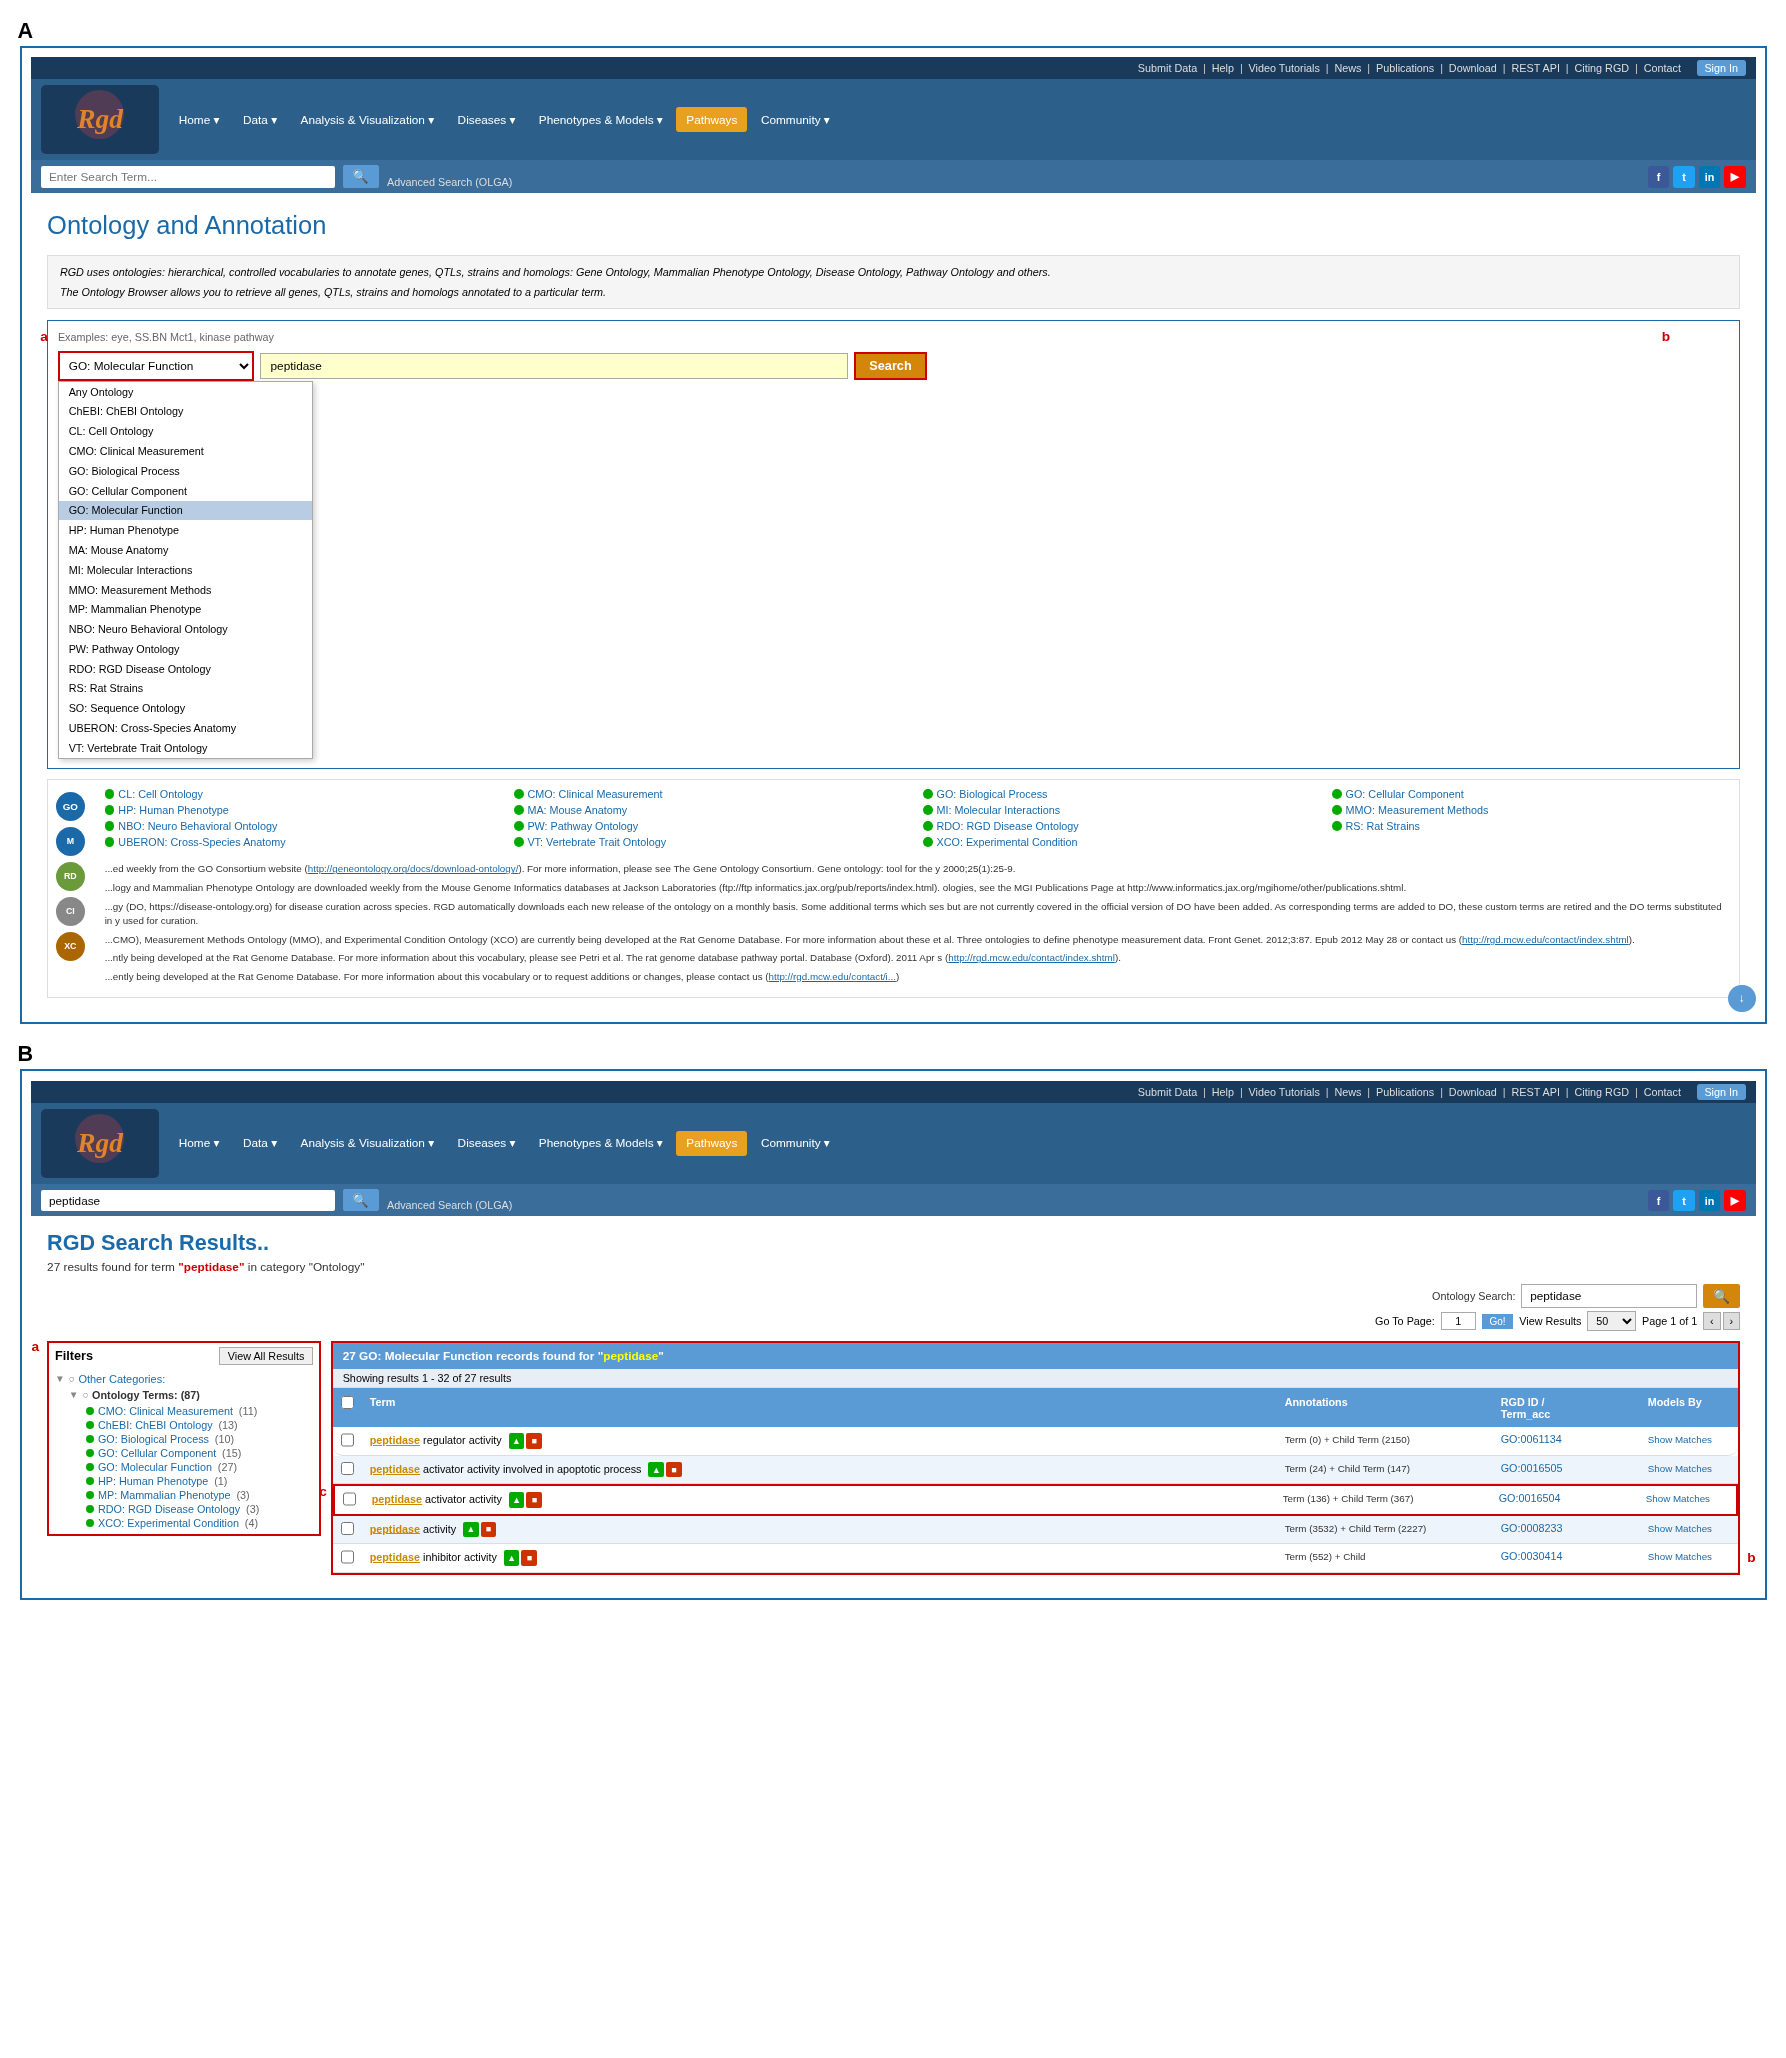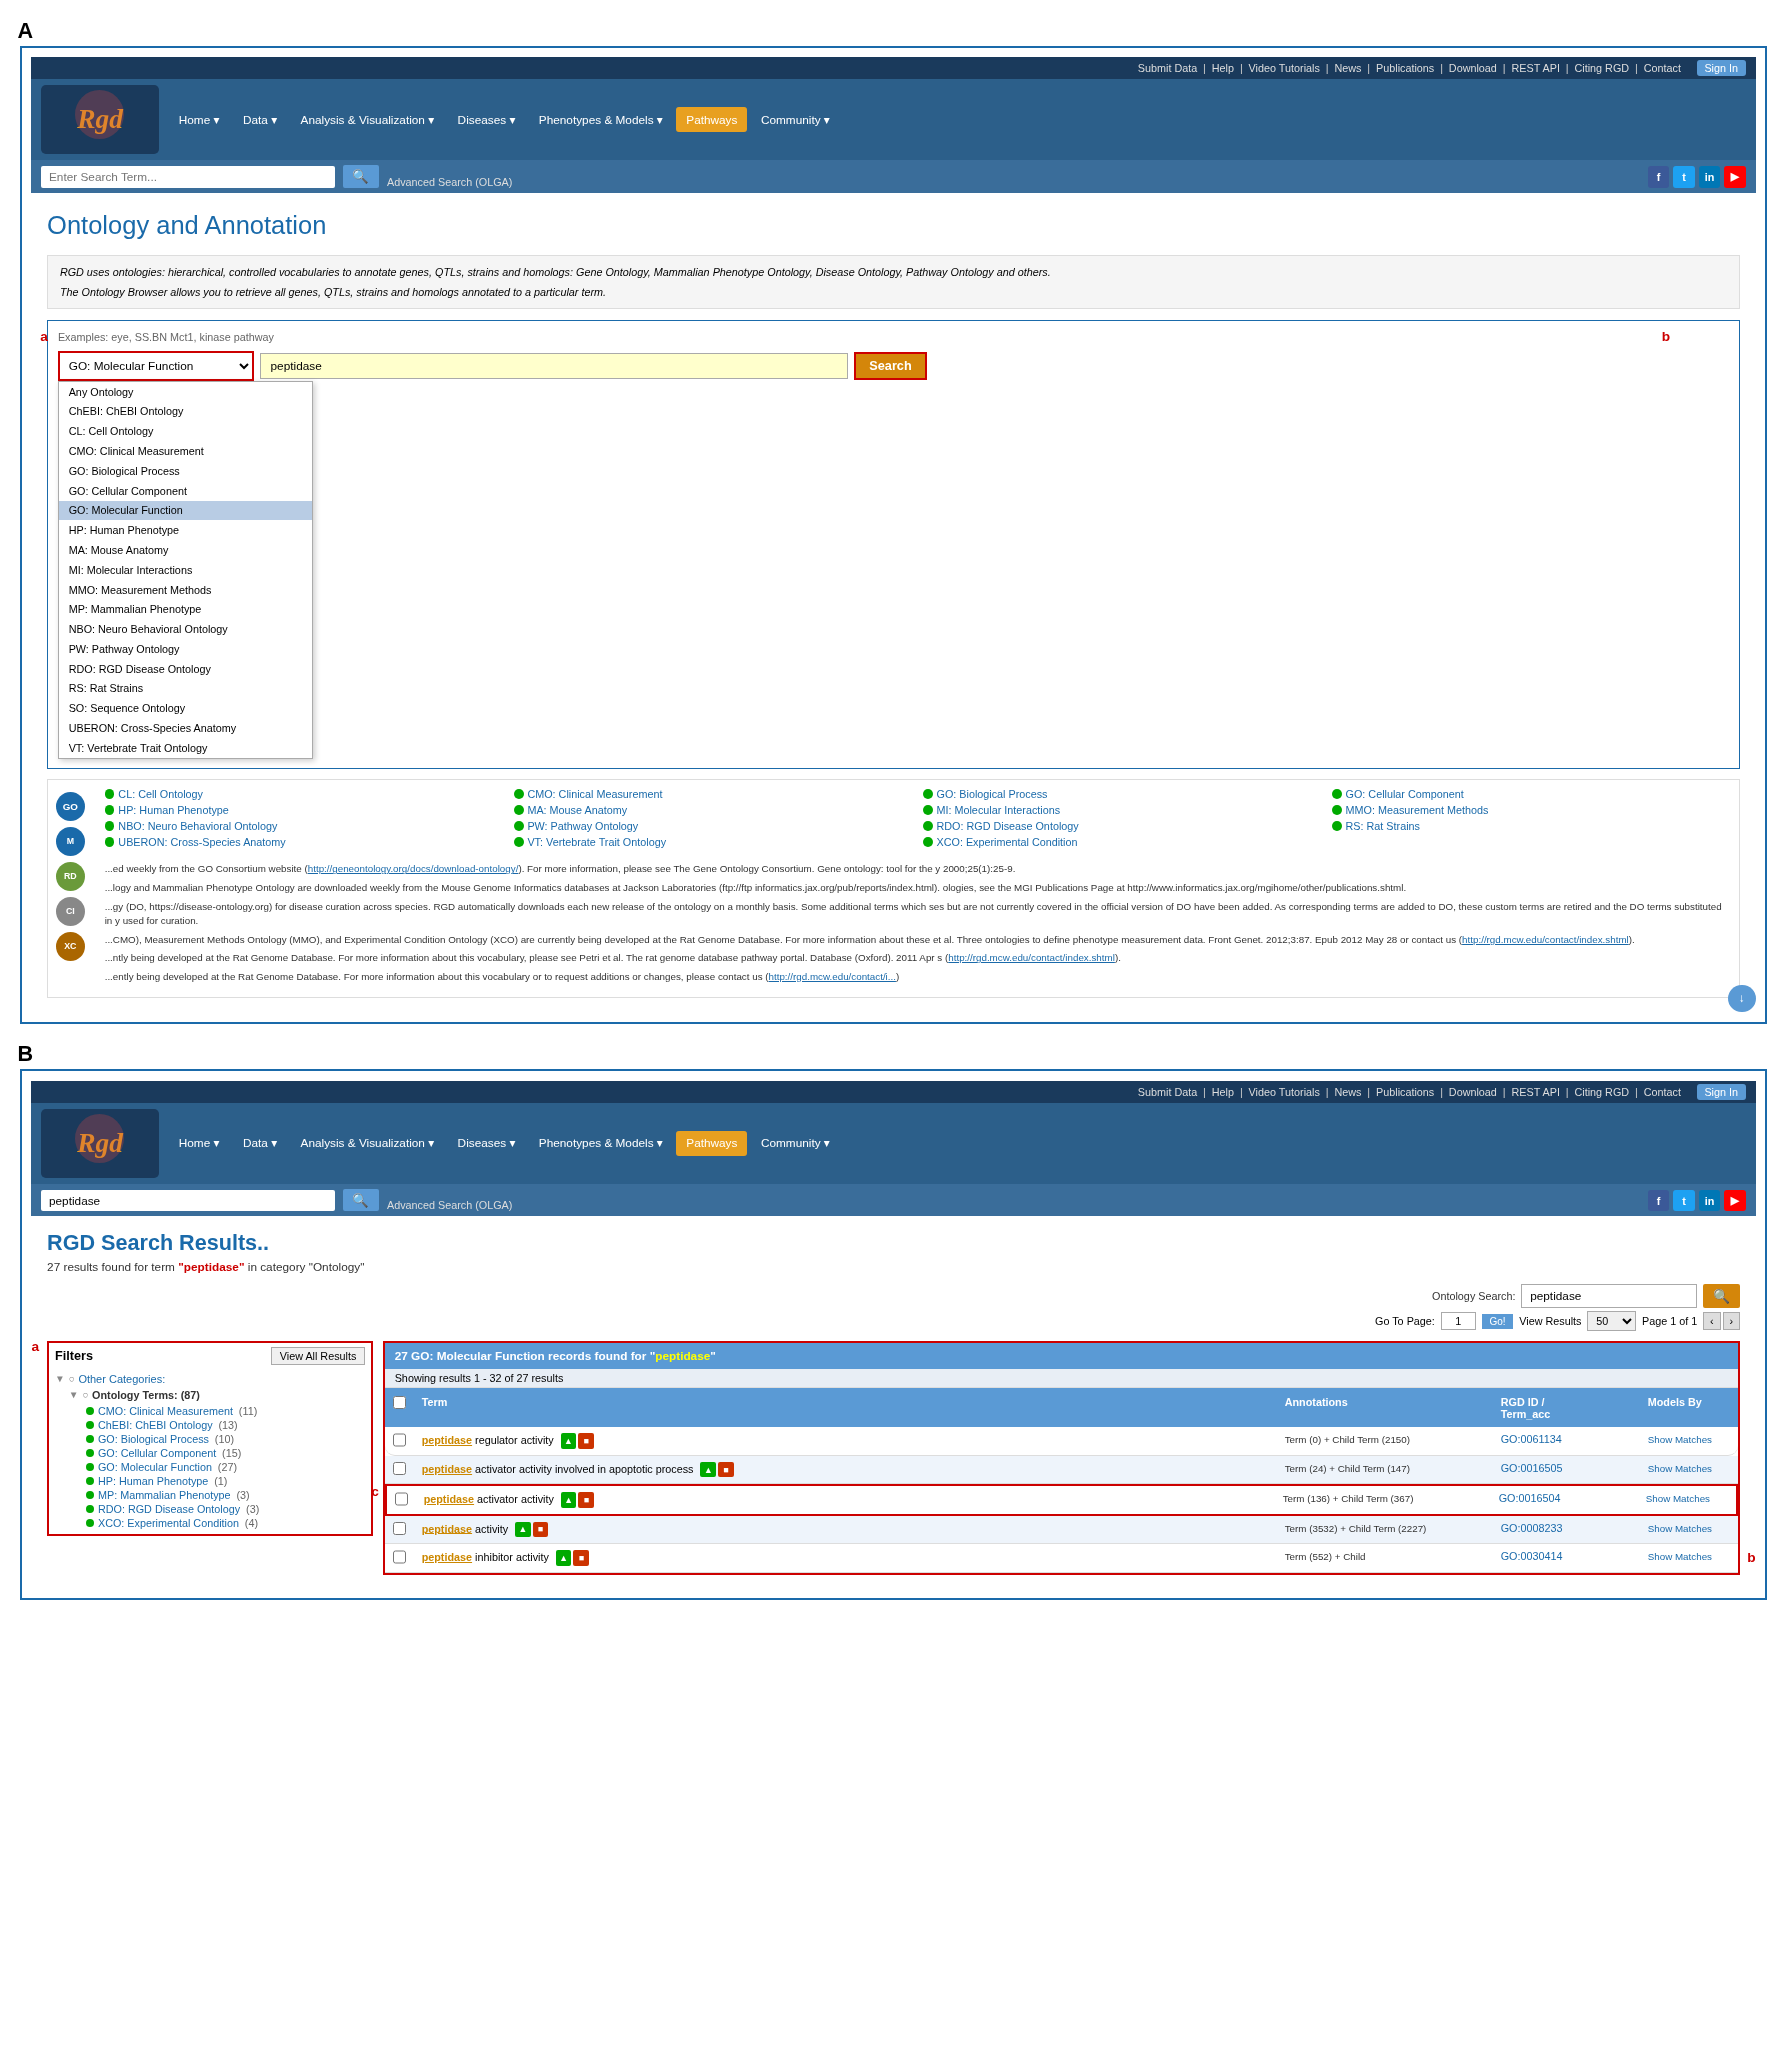--- a/index.html
+++ b/index.html
@@ -325,21 +325,21 @@
     }
 
     
     .b-main {
       display: flex;
       gap: 9.8px;
     }
 
     
     .filters-sidebar {
-      width: 326px;
+      width: 274px;
       flex-shrink: 0;
       border: 2px solid #c00;
     }
     .filters-header {
       display: flex;
       justify-content: space-between;
       align-items: center;
       padding: 3.9px 5.9px;
     }
     .filters-title { font-size: 12.7px; font-weight: bold; }

